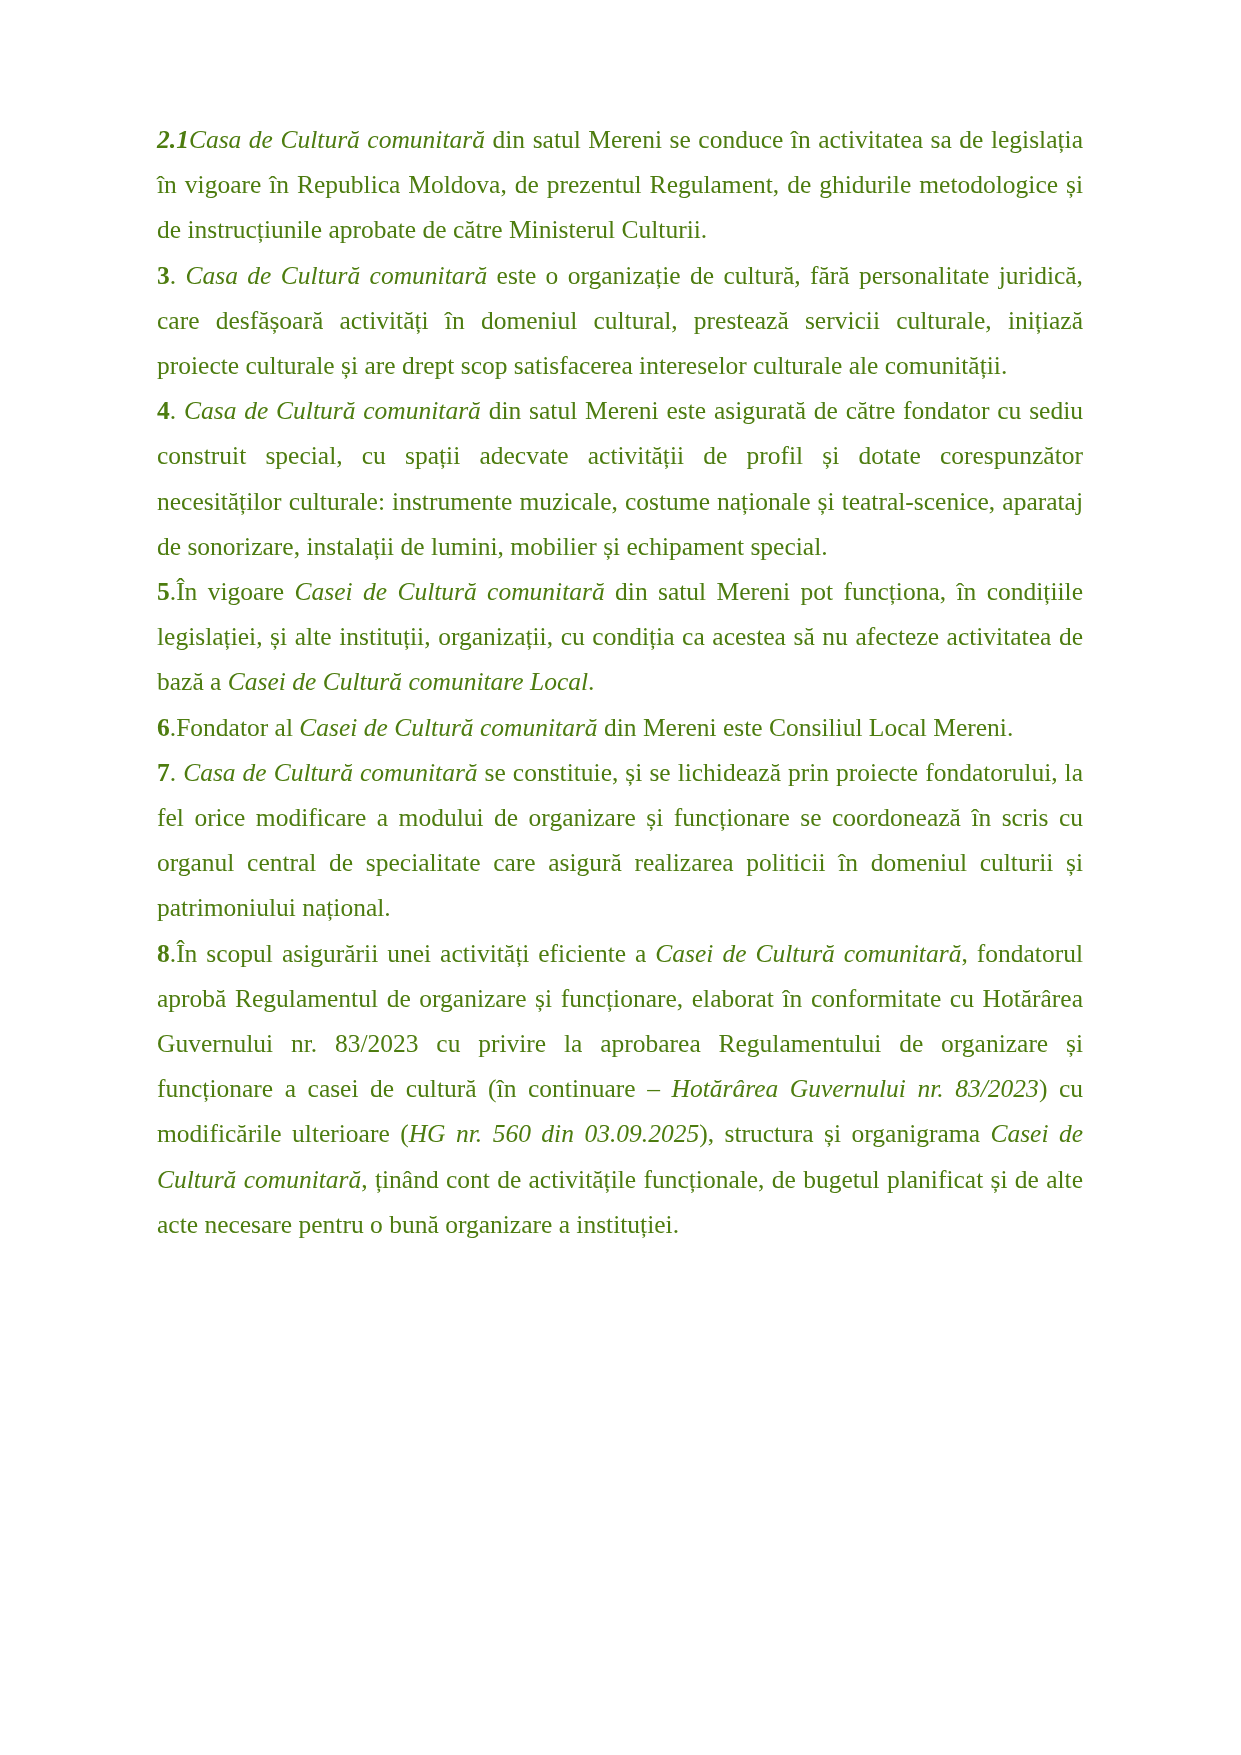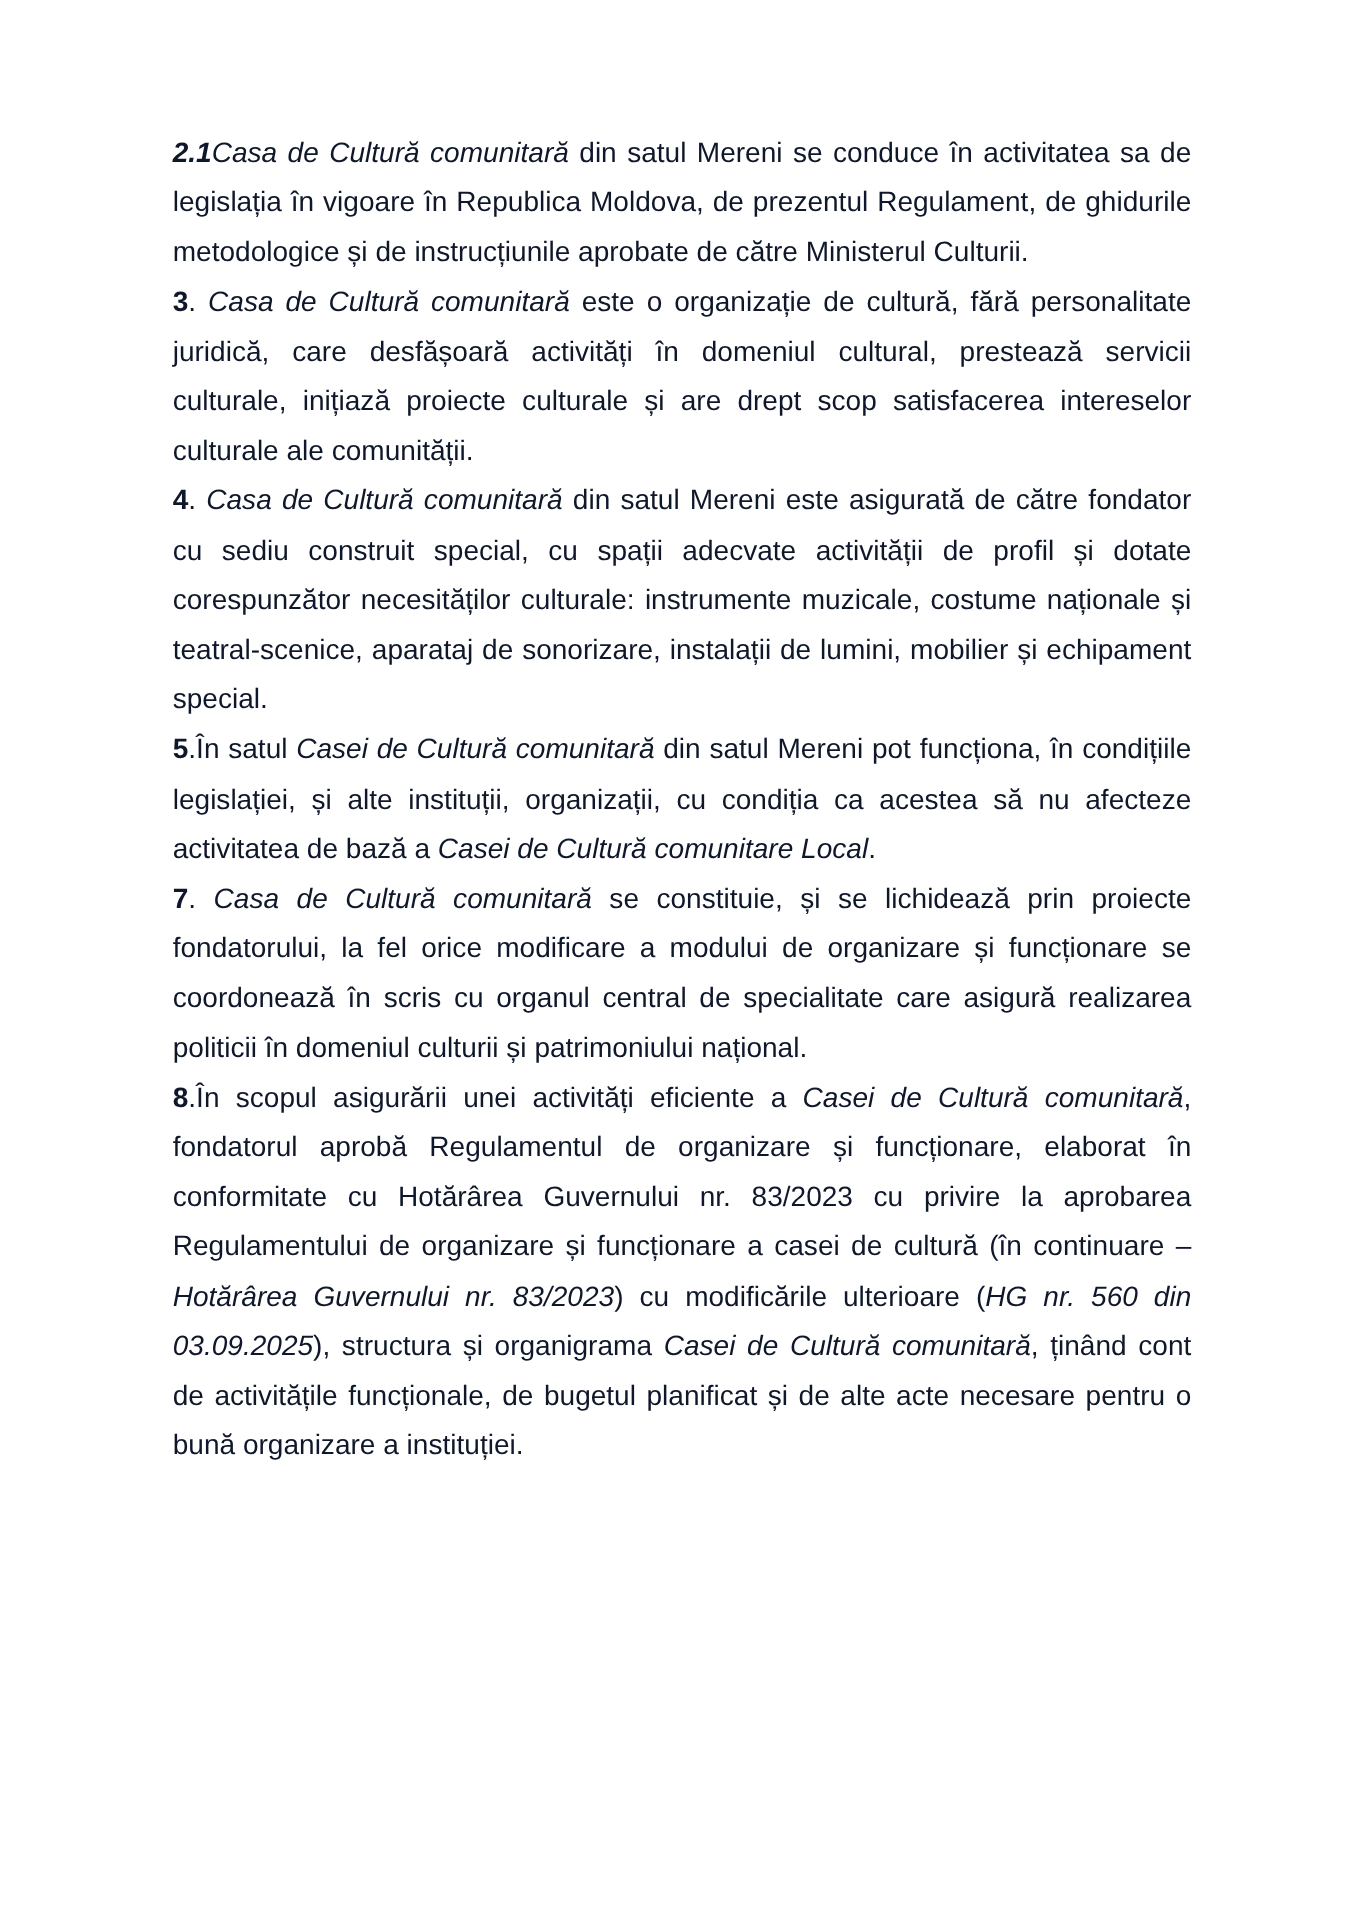--- a/index.html
+++ b/index.html
@@ -2,34 +2,35 @@
 <html><head>
 <meta charset="utf-8">
 <style>
   html, body { margin: 0; padding: 0; background: #ffffff; }
   body { width: 1241px; height: 1755px; position: relative; overflow: hidden; }
   .page {
     position: absolute;
     left: 157px;
     top: 117px;
     width: 926px;
-    font-family: Liberation Sans, sans-serif;
+    font-family: Liberation Serif, serif;
     font-size: 25.5px;
     line-height: 45.2px;
-    color: #0f172a;
+    color: #4d7c0f;
     text-align: justify;
   }
   .para { margin: 0; padding: 0; }
   .b { font-weight: bold; }
   .i { font-style: italic; }
   .bi { font-weight: bold; font-style: italic; }
 </style>
 </head>
 <body>
 
 <div class="page">
   <p class="para"><span class="bi">2.1</span><span class="i">Casa de Cultură comunitară</span><span> din satul Mereni se conduce în activitatea sa de legislația în vigoare în Republica Moldova, de prezentul Regulament, de ghidurile metodologice și de instrucțiunile aprobate de către Ministerul Culturii.</span></p>
   <p class="para"><span class="b">3</span><span>. </span><span class="i">Casa de Cultură comunitară</span><span> este o organizație de cultură, fără personalitate juridică, care desfășoară activități în domeniul cultural, prestează servicii culturale, inițiază proiecte culturale și are drept scop satisfacerea intereselor culturale ale comunității.</span></p>
   <p class="para"><span class="b">4</span><span>. </span><span class="i">Casa de Cultură comunitară</span><span> din satul Mereni este asigurată de către fondator cu sediu construit special, cu spații adecvate activității de profil și dotate corespunzător necesităților culturale: instrumente muzicale, costume naționale și teatral-scenice, aparataj de sonorizare, instalații de lumini, mobilier și echipament special.</span></p>
-  <p class="para"><span class="b">5</span><span>.În satul </span><span class="i">Casei de Cultură comunitară</span><span> din satul Mereni pot funcționa, în condițiile legislației, și alte instituții, organizații, cu condiția ca acestea să nu afecteze activitatea de bază a </span><span class="i">Casei de Cultură comunitare Local</span><span>.</span></p>
+  <p class="para"><span class="b">5</span><span>.În vigoare </span><span class="i">Casei de Cultură comunitară</span><span> din satul Mereni pot funcționa, în condițiile legislației, și alte instituții, organizații, cu condiția ca acestea să nu afecteze activitatea de bază a </span><span class="i">Casei de Cultură comunitare Local</span><span>.</span></p>
+  <p class="para"><span class="b">6</span><span>.Fondator al </span><span class="i">Casei de Cultură comunitară</span><span> din Mereni este Consiliul Local Mereni.</span></p>
   <p class="para"><span class="b">7</span><span>. </span><span class="i">Casa de Cultură comunitară</span><span> se constituie, și se lichidează prin proiecte fondatorului, la fel orice modificare a modului de organizare și funcționare se coordonează în scris cu organul central de specialitate care asigură realizarea politicii în domeniul culturii și patrimoniului național.</span></p>
   <p class="para"><span class="b">8</span><span>.În scopul asigurării unei activități eficiente a </span><span class="i">Casei de Cultură comunitară</span><span>, fondatorul aprobă Regulamentul de organizare și funcționare, elaborat în conformitate cu Hotărârea Guvernului nr. 83/2023 cu privire la aprobarea Regulamentului de organizare și funcționare a casei de cultură (în continuare – </span><span class="i">Hotărârea Guvernului nr. 83/2023</span><span>) cu modificările ulterioare (</span><span class="i">HG nr. 560 din 03.09.2025</span><span>), structura și organigrama </span><span class="i">Casei de Cultură comunitară</span><span>, ținând cont de activitățile funcționale, de bugetul planificat și de alte acte necesare pentru o bună organizare a instituției.</span></p>
 </div>
 
 </body></html>

